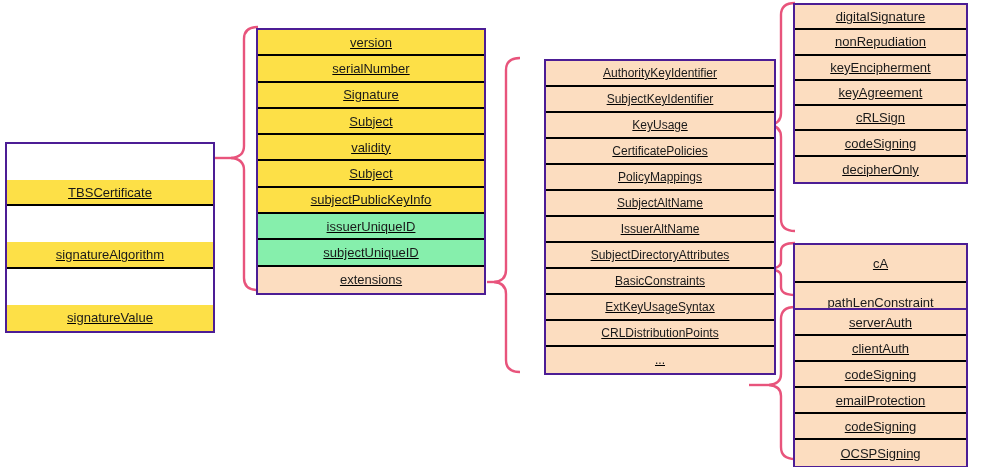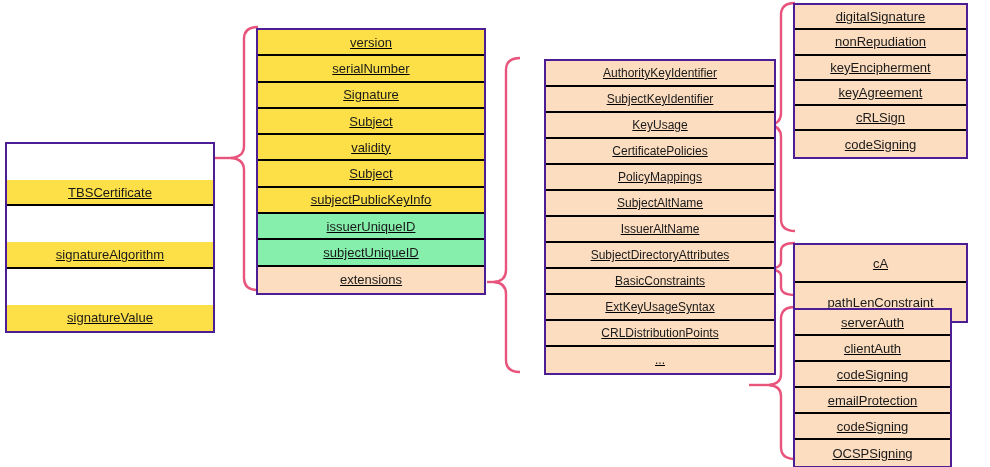--- a/index.html
+++ b/index.html
@@ -37,21 +37,21 @@
 
   #col-ext{left:544px;top:59px;width:232px;}
   #col-ext .cell{height:26px;font-size:12px;}
 
   #col-keyusage{left:793px;top:3px;width:175px;}
   #col-keyusage .cell{height:25.3px;}
 
   #col-basic{left:793px;top:243px;width:175px;}
   #col-basic .cell{height:38px;}
 
-  #col-extku{left:793px;top:308px;width:159px;}
+  #col-extku{left:793px;top:308px;width:175px;}
   #col-extku .cell{height:26px;}
 
   .brace{position:absolute;pointer-events:none;}
   .brace svg{display:block;overflow:visible;}
 </style>
 </head>
 <body>
 
 <div id="stage">
 
@@ -124,20 +124,21 @@
     <div class="cell fill-orange">...</div>
   </div>
 
   <div class="col" id="col-keyusage">
     <div class="cell fill-orange">digitalSignature</div>
     <div class="cell fill-orange">nonRepudiation</div>
     <div class="cell fill-orange">keyEncipherment</div>
     <div class="cell fill-orange">keyAgreement</div>
     <div class="cell fill-orange">cRLSign</div>
     <div class="cell fill-orange">codeSigning</div>
+    <div class="cell fill-orange">decipherOnly</div>
   </div>
 
   <div class="col" id="col-basic">
     <div class="cell fill-orange">cA</div>
     <div class="cell fill-orange">pathLenConstraint</div>
   </div>
 
   <div class="col" id="col-extku">
     <div class="cell fill-orange">serverAuth</div>
     <div class="cell fill-orange">clientAuth</div>

